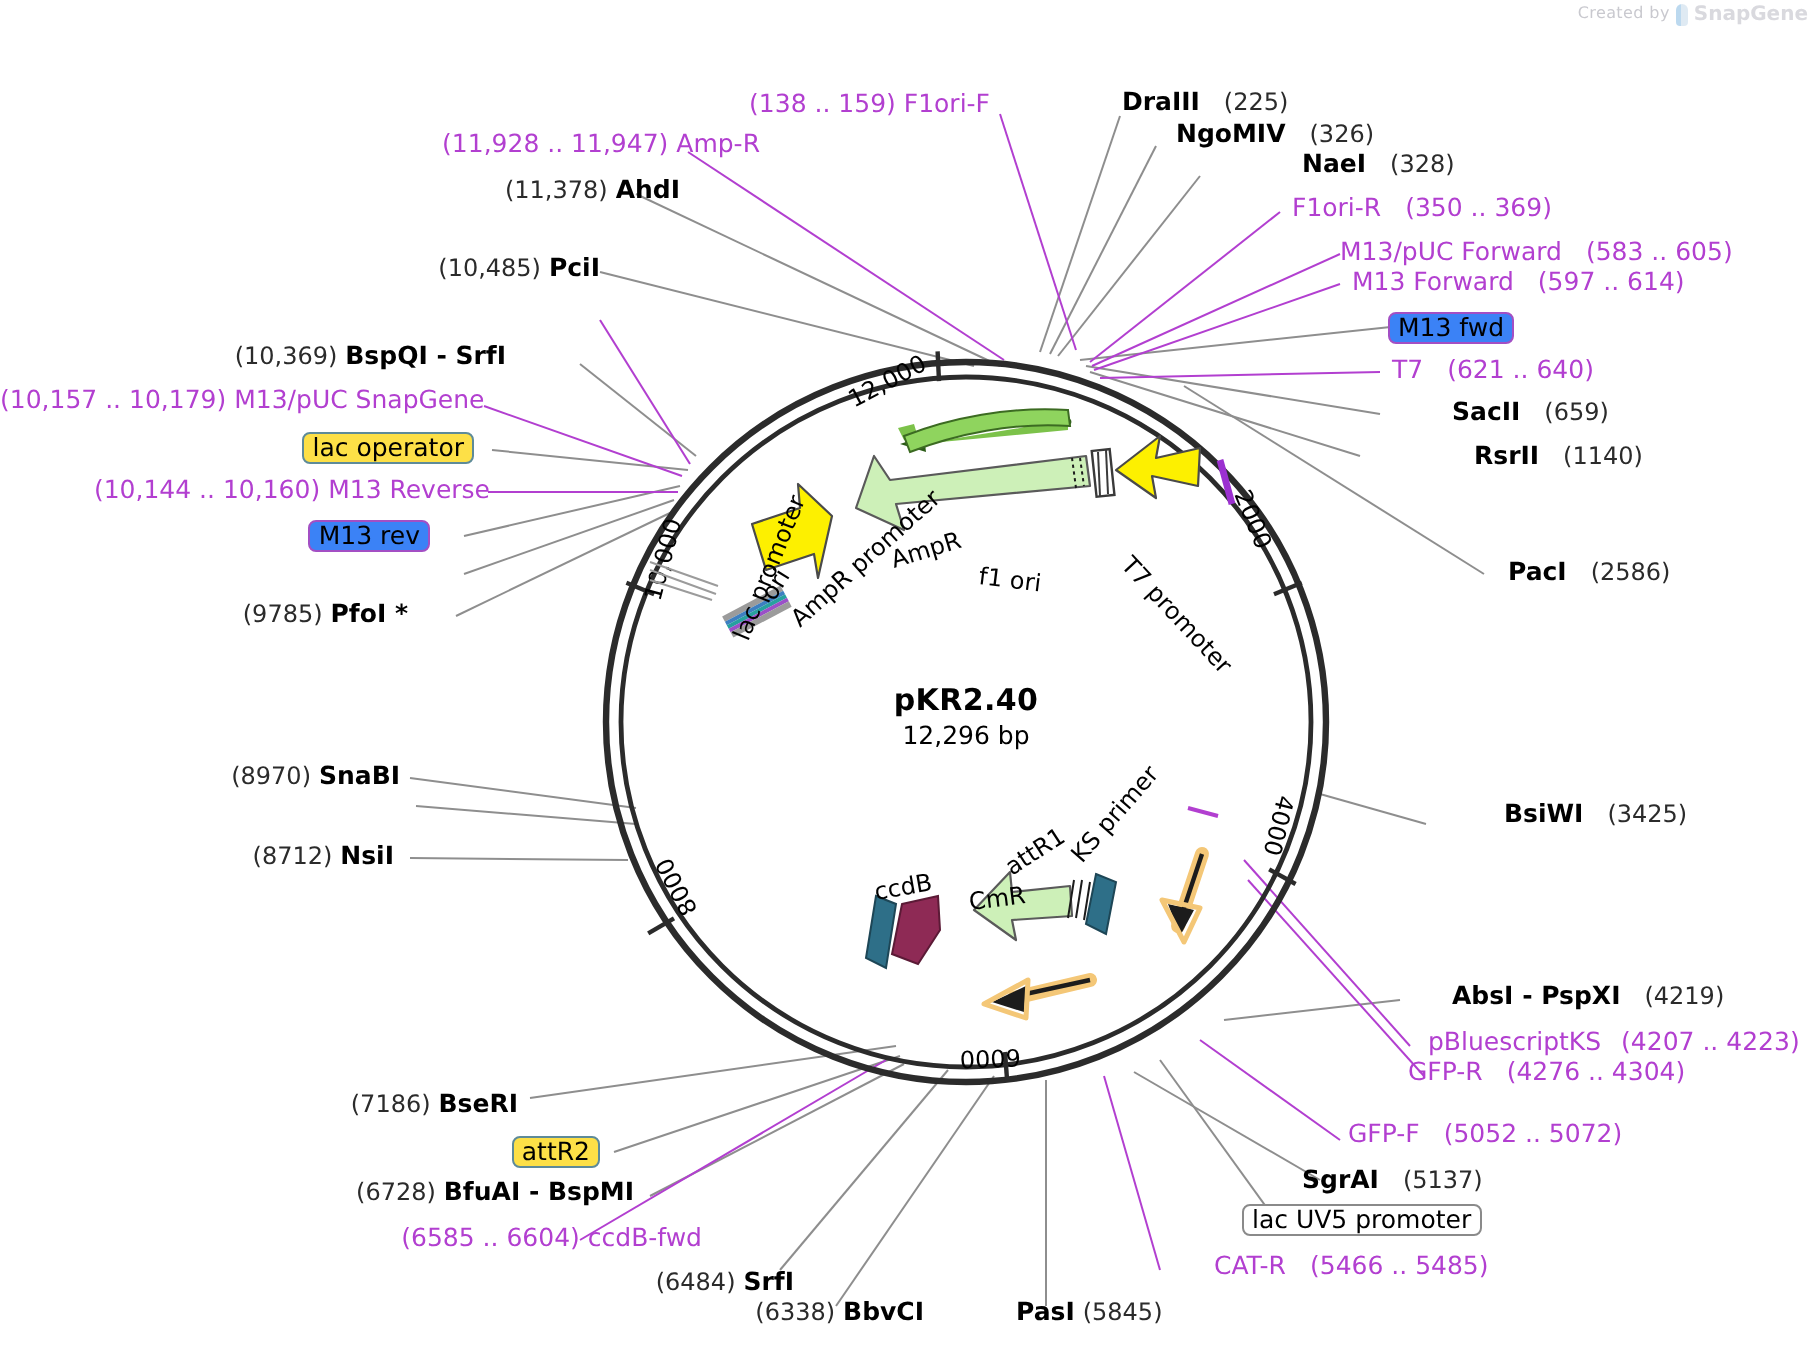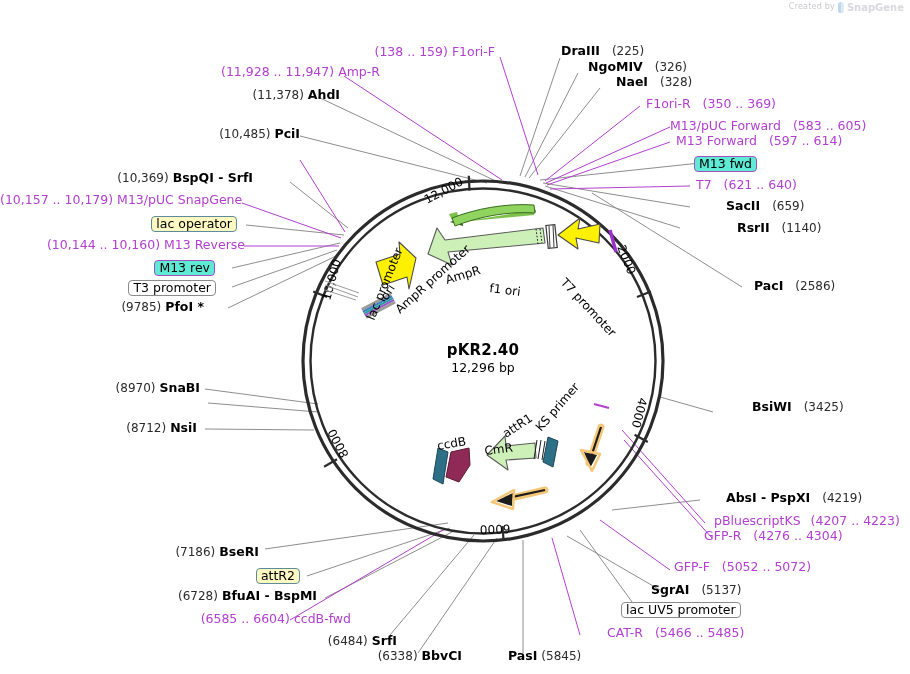--- a/index.html
+++ b/index.html
@@ -29,22 +29,22 @@
   .lbl{position:absolute;white-space:nowrap;line-height:1.05;}
   .enz{font-size:12.5px;color:#000;}
   .enz b{font-weight:bold;font-size:12.5px;}
   .pos{color:#2b2b2b;font-weight:normal;font-size:12px;}
   .prim{font-size:12.5px;color:#b23fd0;}
   .prim .rng{color:#b23fd0;}
   .boxed{
     font-size:12.5px;color:#000;border:1px solid #8a8a8a;border-radius:4px;
     padding:0px 4px 1px 4px;background:#ffffff;display:inline-block;
   }
-  .boxed.teal{background:#fef9c3;border-color:#5e8b99;}
-  .boxed.lilac{background:#5eead4;border-color:#a34fc4;}
+  .boxed.teal{background:#fde047;border-color:#5e8b99;}
+  .boxed.lilac{background:#3b82f6;border-color:#a34fc4;}
   .right{text-align:right;}
 
   
   .ctr-title{
     position:absolute;text-align:center;color:#000;
     font-weight:bold;font-size:15px;letter-spacing:.2px;
   }
   .ctr-sub{position:absolute;text-align:center;color:#000;font-size:12.5px;}
 </style>
 </head>
@@ -280,23 +280,20 @@
 
   <div class="lbl prim right" style="left:0px;top:238px;width:245px;">
     <span class="rng">(10,144 .. 10,160)</span>
     <span>M13 Reverse</span>
   </div>
 
   <div class="lbl right" style="left:0px;top:259px;width:215px;">
     <span class="boxed lilac">M13 rev</span>
   </div>
 
-  <div class="lbl right" style="left:0px;top:279px;width:216px;">
-    <span class="boxed">T3 promoter</span>
-  </div>
 
   <div class="lbl enz right" style="left:0px;top:300px;width:204px;">
     <span class="pos">(9785)</span>
     <b>PfoI *</b>
   </div>
 
   <div class="lbl enz right" style="left:0px;top:381px;width:200px;">
     <span class="pos">(8970)</span>
     <b>SnaBI</b>
   </div>
@@ -349,21 +346,21 @@
   <div class="lbl enz" style="left:561px;top:44px;">
     <b>DraIII</b>
     <span class="pos" style="margin-left:8px;">(225)</span>
   </div>
 
   <div class="lbl enz" style="left:588px;top:60px;">
     <b>NgoMIV</b>
     <span class="pos" style="margin-left:8px;">(326)</span>
   </div>
 
-  <div class="lbl enz" style="left:616px;top:75px;">
+  <div class="lbl enz" style="left:651px;top:75px;">
     <b>NaeI</b>
     <span class="pos" style="margin-left:8px;">(328)</span>
   </div>
 
   <div class="lbl prim" style="left:646px;top:97px;">
     <span>F1ori-R</span>
     <span class="rng" style="margin-left:8px;">(350 .. 369)</span>
   </div>
 
   <div class="lbl prim" style="left:670px;top:119px;">

